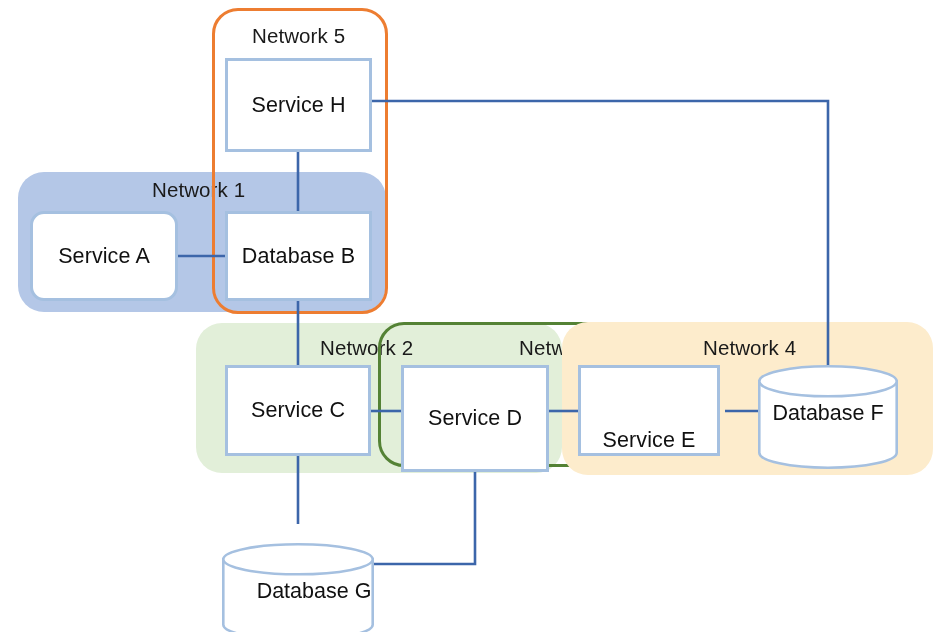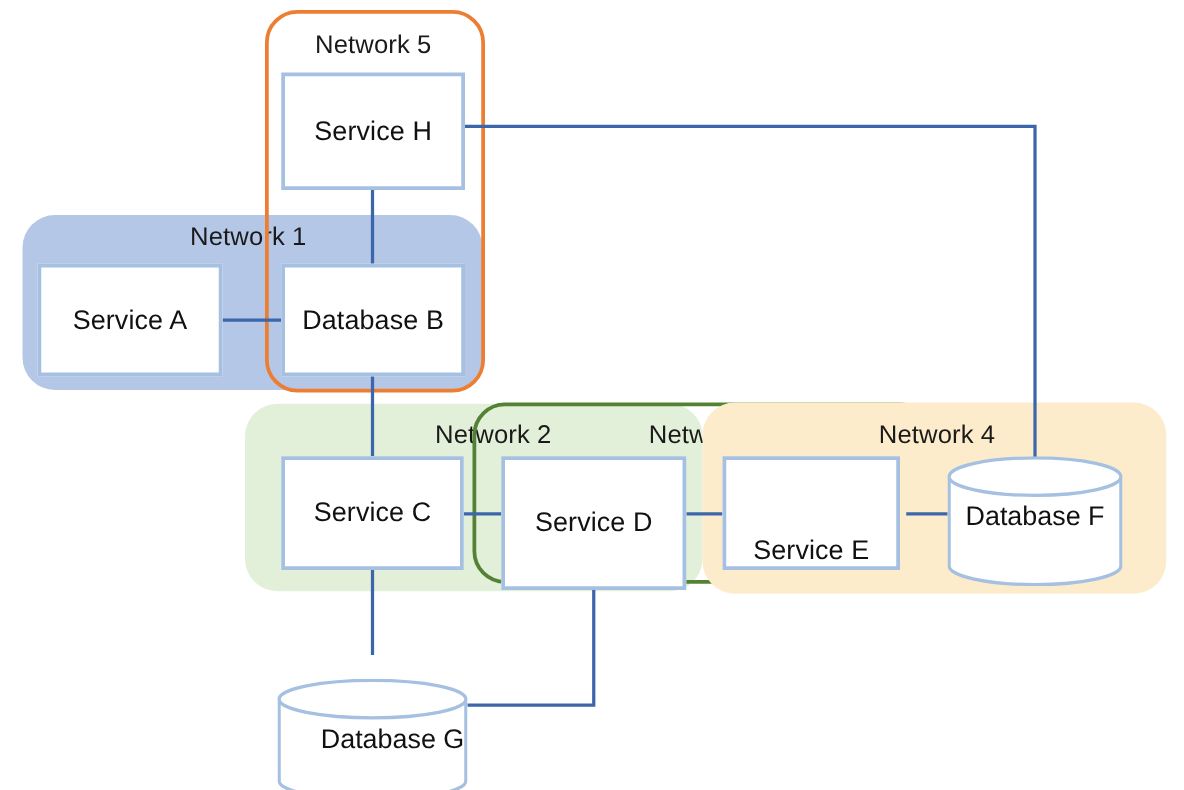--- a/index.html
+++ b/index.html
@@ -85,21 +85,21 @@
 </style>
 </head>
 <body>
 
 <div id="diagram-root">
 
   <div id="zones-layer">
       <div class="zone zone-fill" style="left: 18px; top: 172px; width: 368px; height: 140px; background: rgb(180, 199, 231);"></div>
       <div class="zone-label" style="left: 152px; top: 180px;">Network 1</div>
       <div class="zone zone-fill" style="left: 196px; top: 323px; width: 366px; height: 150px; background: rgb(226, 239, 217);"></div>
-      <div class="zone-label" style="left: 348px; top: 338px;">Network 2</div>
+      <div class="zone-label" style="left: 320px; top: 338px;">Network 2</div>
       <div class="zone zone-outline" style="left: 378px; top: 322px; width: 368px; height: 145px; border: 3px solid rgb(84, 130, 53);"></div>
       <div class="zone-label" style="left: 519px; top: 338px;">Network 3</div>
       <div class="zone zone-fill" style="left: 562px; top: 322px; width: 371px; height: 153px; background: rgb(253, 236, 204);"></div>
       <div class="zone-label" style="left: 703px; top: 338px;">Network 4</div>
       <div class="zone zone-outline" style="left: 212px; top: 8px; width: 176px; height: 306px; border: 3px solid rgb(237, 125, 49);"></div>
       <div class="zone-label" style="left: 252px; top: 26px;">Network 5</div>
     </div>
 
   <svg id="connector-layer" viewBox="0 0 947 632" xmlns="http://www.w3.org/2000/svg">
       <path d="M 178 256 L 225 256" fill="none" stroke="#3c66aa" stroke-width="2.6" stroke-linecap="butt" stroke-linejoin="miter"></path>
@@ -107,21 +107,21 @@
       <path d="M 298 301 L 298 365" fill="none" stroke="#3c66aa" stroke-width="2.6" stroke-linecap="butt" stroke-linejoin="miter"></path>
       <path d="M 371 411 L 401 411" fill="none" stroke="#3c66aa" stroke-width="2.6" stroke-linecap="butt" stroke-linejoin="miter"></path>
       <path d="M 549 411 L 578 411" fill="none" stroke="#3c66aa" stroke-width="2.6" stroke-linecap="butt" stroke-linejoin="miter"></path>
       <path d="M 725 411 L 758 411" fill="none" stroke="#3c66aa" stroke-width="2.6" stroke-linecap="butt" stroke-linejoin="miter"></path>
       <path d="M 372 101 L 828 101 L 828 374" fill="none" stroke="#3c66aa" stroke-width="2.6" stroke-linecap="butt" stroke-linejoin="miter"></path>
       <path d="M 298 456 L 298 524" fill="none" stroke="#3c66aa" stroke-width="2.6" stroke-linecap="butt" stroke-linejoin="miter"></path>
       <path d="M 475 456 L 475 564 L 374 564" fill="none" stroke="#3c66aa" stroke-width="2.6" stroke-linecap="butt" stroke-linejoin="miter"></path>
     </svg>
 
   <div id="nodes-layer">
-      <div class="service-box" style="left: 30px; top: 211px; width: 148px; height: 90px; border-color: rgb(165, 192, 224); background: rgb(255, 255, 255);">
+      <div class="service-box" style="left: 30px; top: 211px; width: 148px; height: 90px; border-color: rgb(165, 192, 224); background: rgb(255, 255, 255); border-radius: 14px;">
         <span class="service-label">Service A</span>
       </div>
       <div class="service-box" style="left: 225px; top: 211px; width: 147px; height: 90px; border-color: rgb(165, 192, 224); background: rgb(255, 255, 255);">
         <span class="service-label">Database B</span>
       </div>
       <div class="service-box" style="left: 225px; top: 365px; width: 146px; height: 91px; border-color: rgb(165, 192, 224); background: rgb(255, 255, 255);">
         <span class="service-label">Service C</span>
       </div>
       <div class="service-box" style="left: 401px; top: 365px; width: 148px; height: 107px; border-color: rgb(165, 192, 224); background: rgb(255, 255, 255);">
         <span class="service-label">Service D</span>

